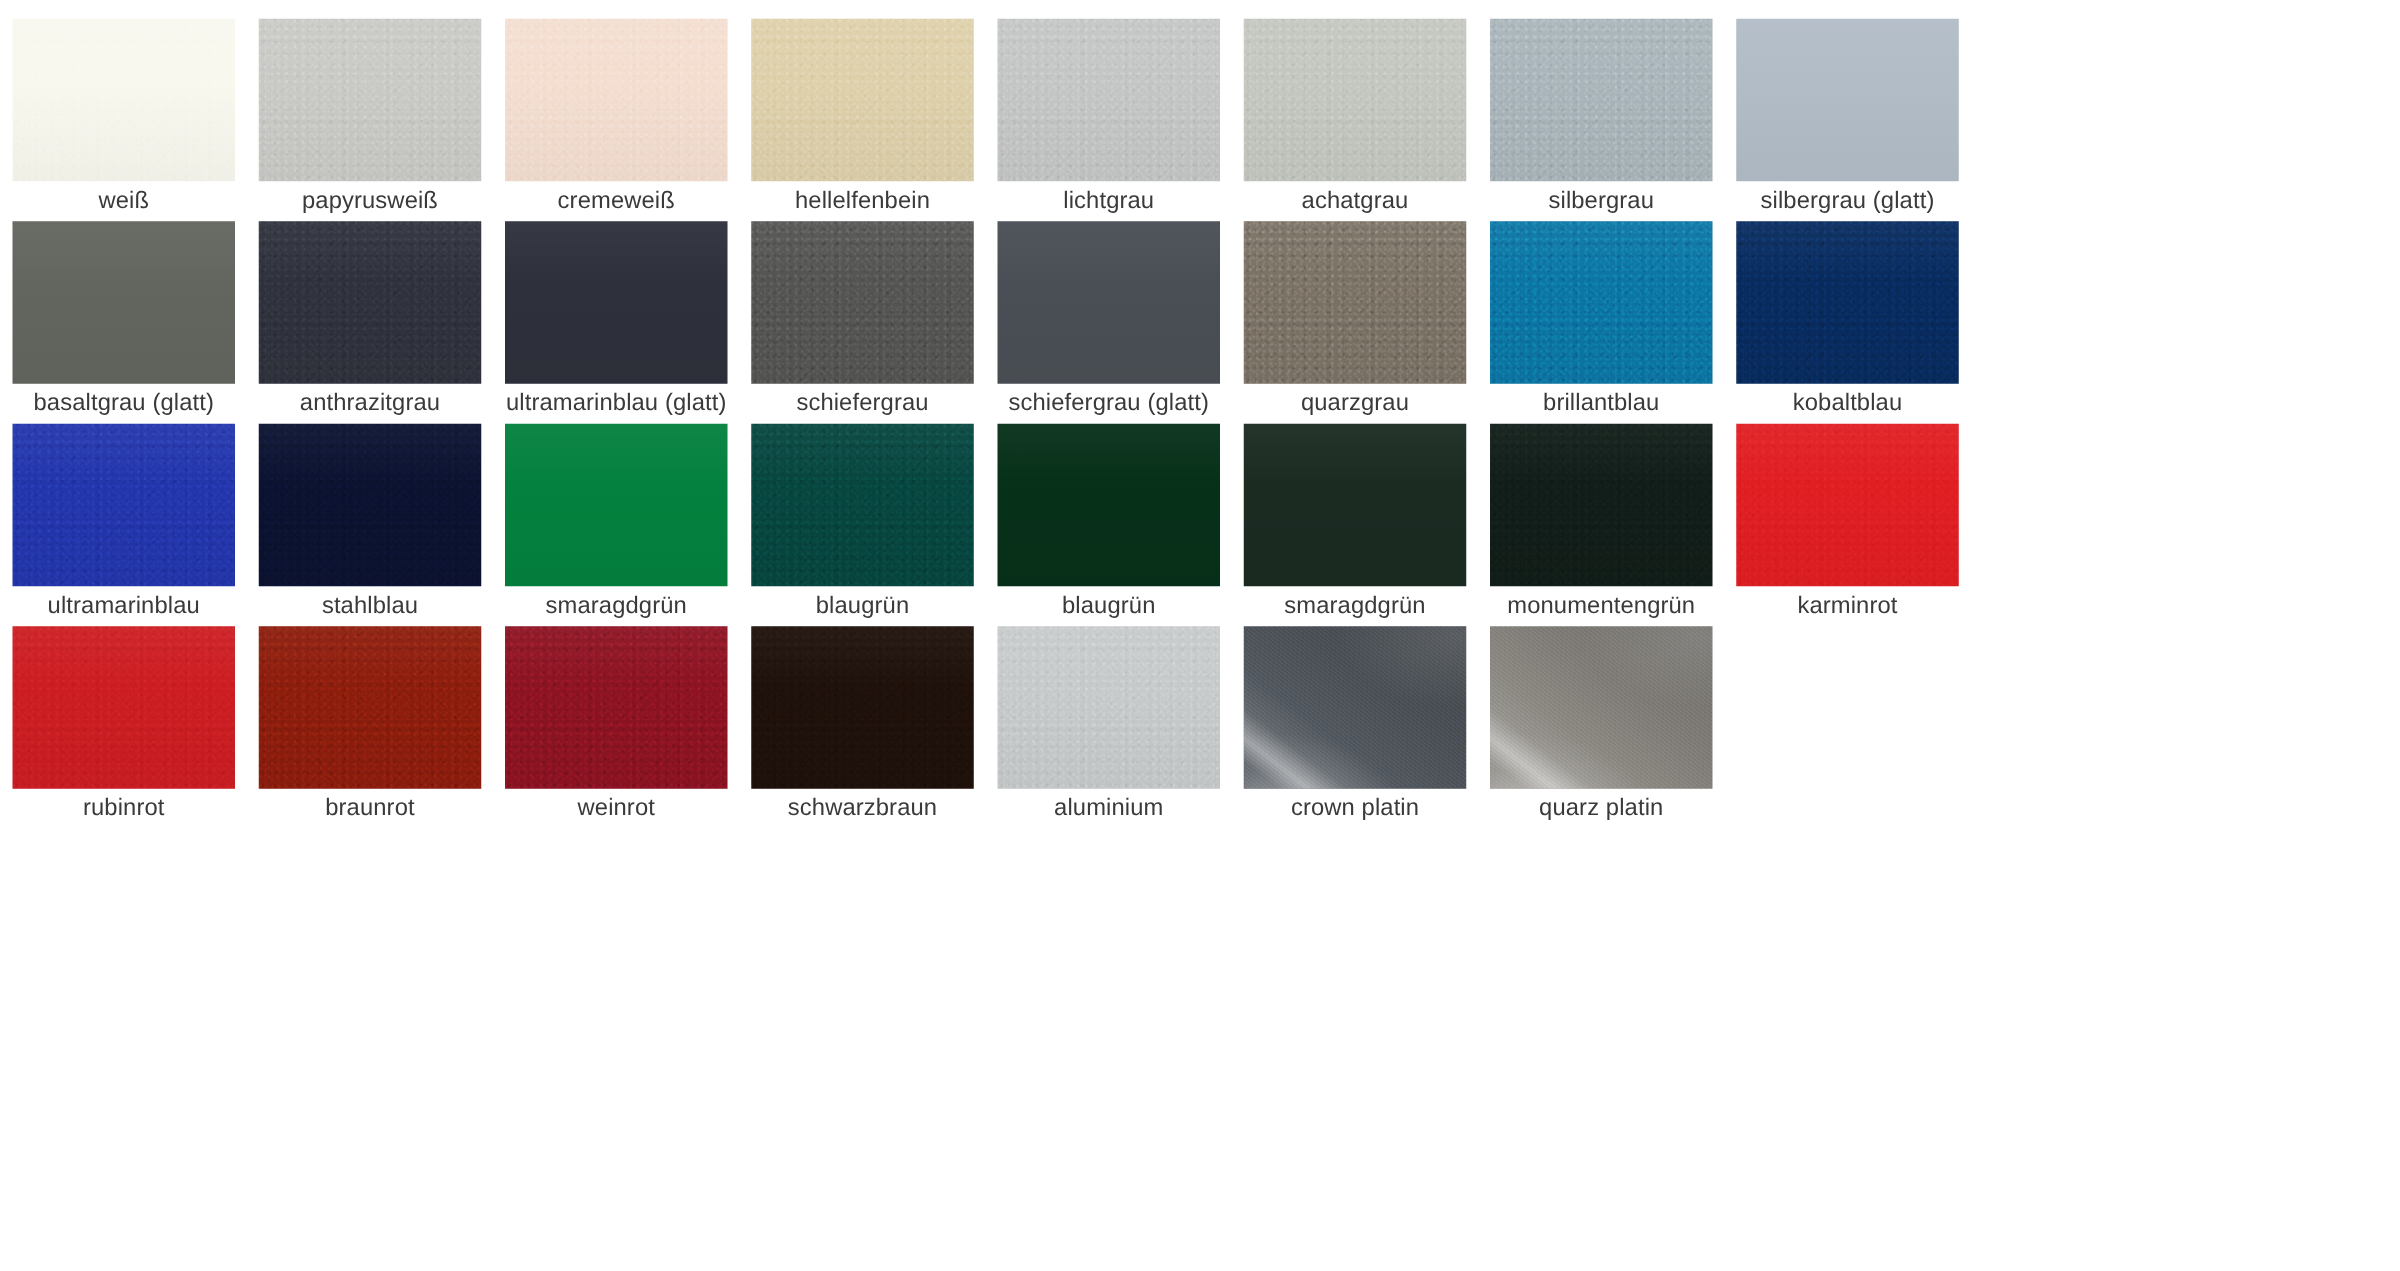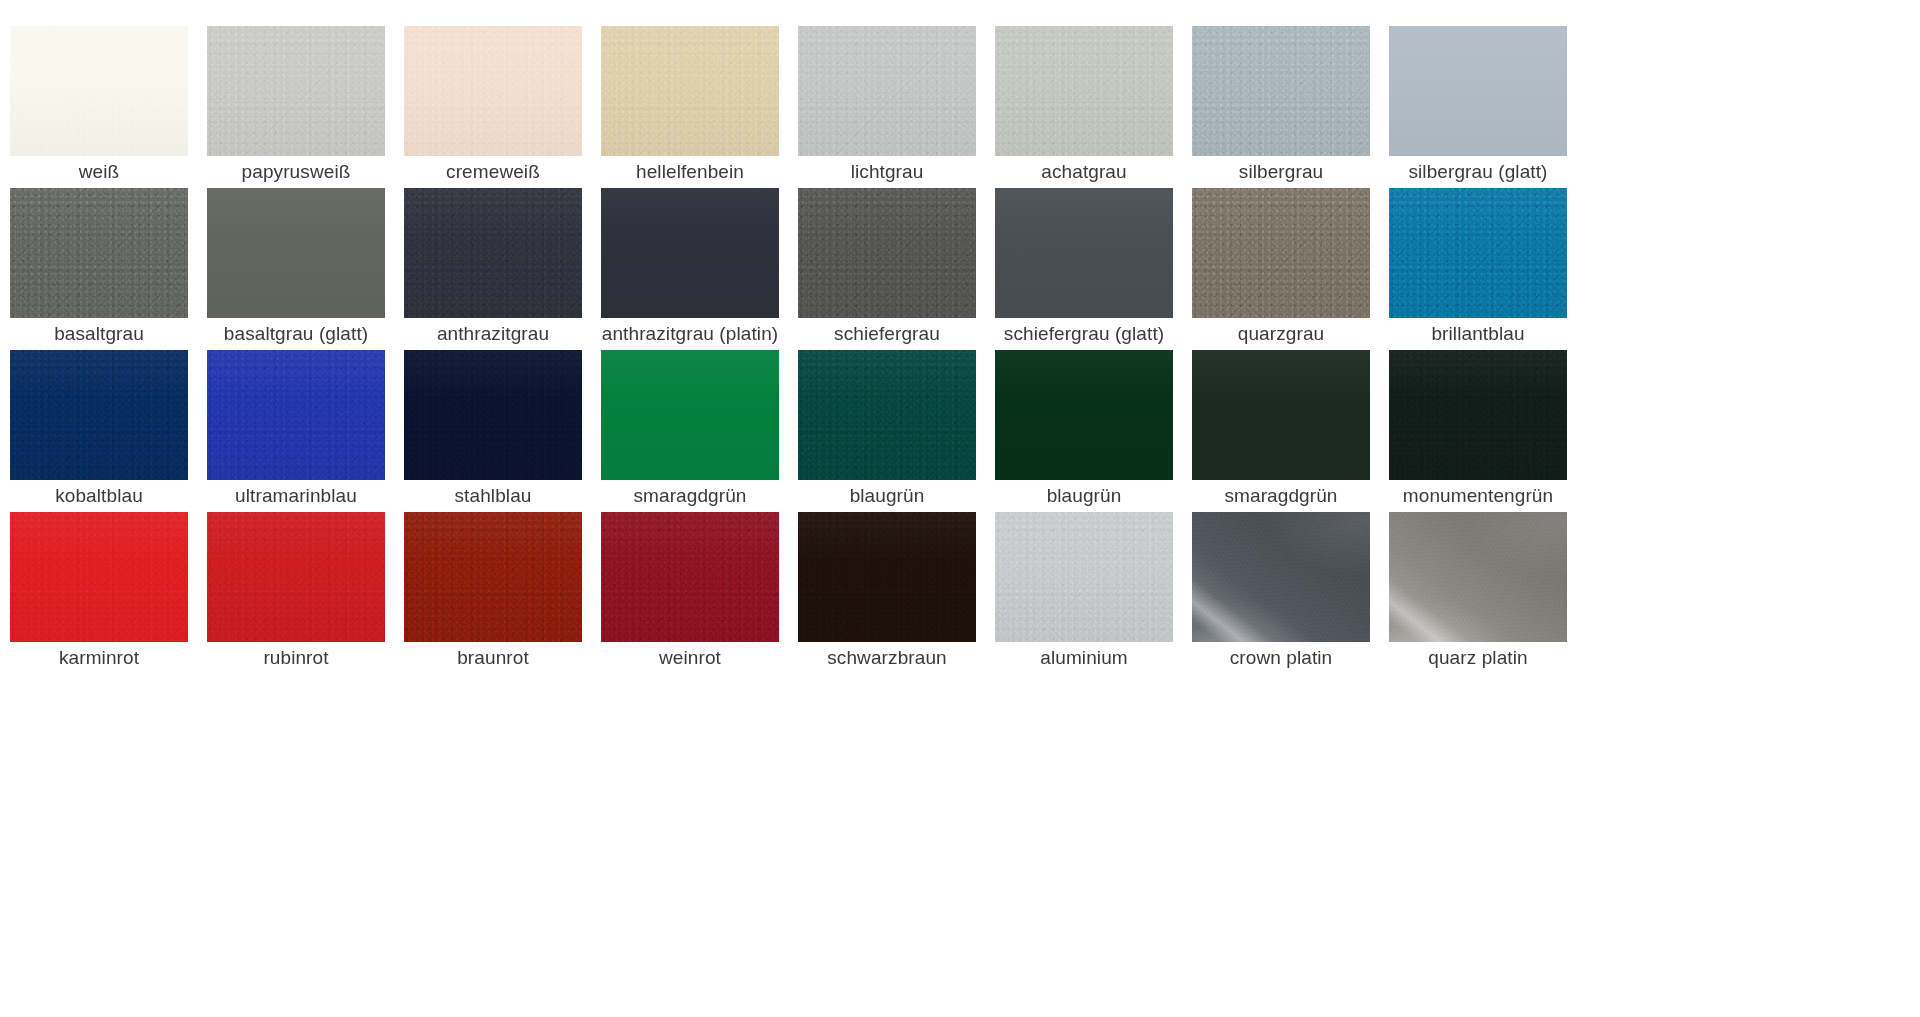--- a/index.html
+++ b/index.html
@@ -15,21 +15,21 @@
     font-family: "Liberation Sans", sans-serif;
     -webkit-font-smoothing: antialiased;
   }
 
   #palette-grid {
     display: grid;
     grid-template-columns: repeat(8, 197px);
     grid-auto-rows: 162px;
     column-gap: 0px;
     row-gap: 0px;
-    padding: 26px 0 0 10px;
+    padding: 15px 0 0 10px;
     box-sizing: border-box;
   }
 
   .swatch-cell {
     width: 197px;
     height: 162px;
     box-sizing: border-box;
     position: relative;
   }
 
@@ -142,34 +142,30 @@
     </div>
     <div class="swatch-cell">
       <div class="swatch-chip tex" style="background-color: rgb(169, 181, 186);"></div>
       <div class="swatch-label">silbergrau</div>
     </div>
     <div class="swatch-cell">
       <div class="swatch-chip smooth" style="background-color: rgb(178, 188, 199);"></div>
       <div class="swatch-label">silbergrau (glatt)</div>
     </div>
     <div class="swatch-cell">
-      <div class="swatch-chip tex" style="background-color: rgb(99, 102, 96);"></div>
-      <div class="swatch-label">basaltgrau</div>
-    </div>
-    <div class="swatch-cell">
       <div class="swatch-chip smooth" style="background-color: rgb(99, 101, 95);"></div>
       <div class="swatch-label">basaltgrau (glatt)</div>
     </div>
     <div class="swatch-cell">
       <div class="swatch-chip tex" style="background-color: rgb(47, 50, 60);"></div>
       <div class="swatch-label">anthrazitgrau</div>
     </div>
     <div class="swatch-cell">
       <div class="swatch-chip smooth" style="background-color: rgb(46, 48, 59);"></div>
-      <div class="swatch-label">anthrazitgrau (platin)</div>
+      <div class="swatch-label">ultramarinblau (glatt)</div>
     </div>
     <div class="swatch-cell">
       <div class="swatch-chip tex" style="background-color: rgb(84, 84, 83);"></div>
       <div class="swatch-label">schiefergrau</div>
     </div>
     <div class="swatch-cell">
       <div class="swatch-chip smooth" style="background-color: rgb(74, 79, 85);"></div>
       <div class="swatch-label">schiefergrau (glatt)</div>
     </div>
     <div class="swatch-cell">

